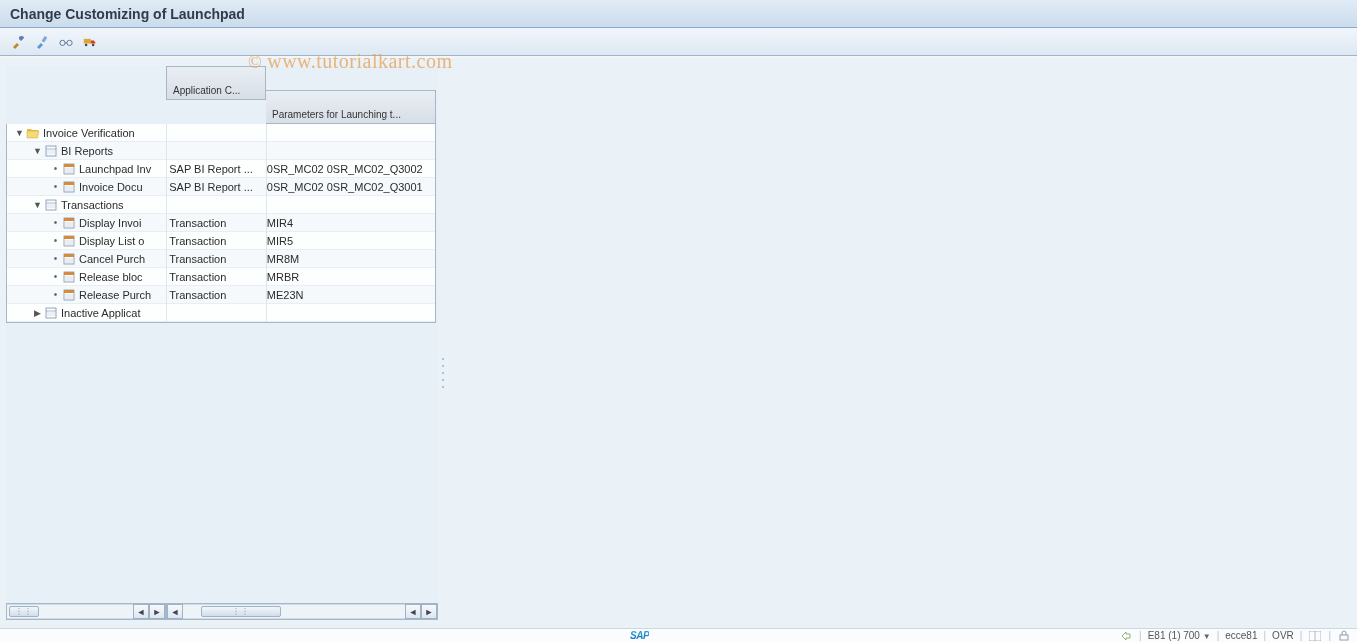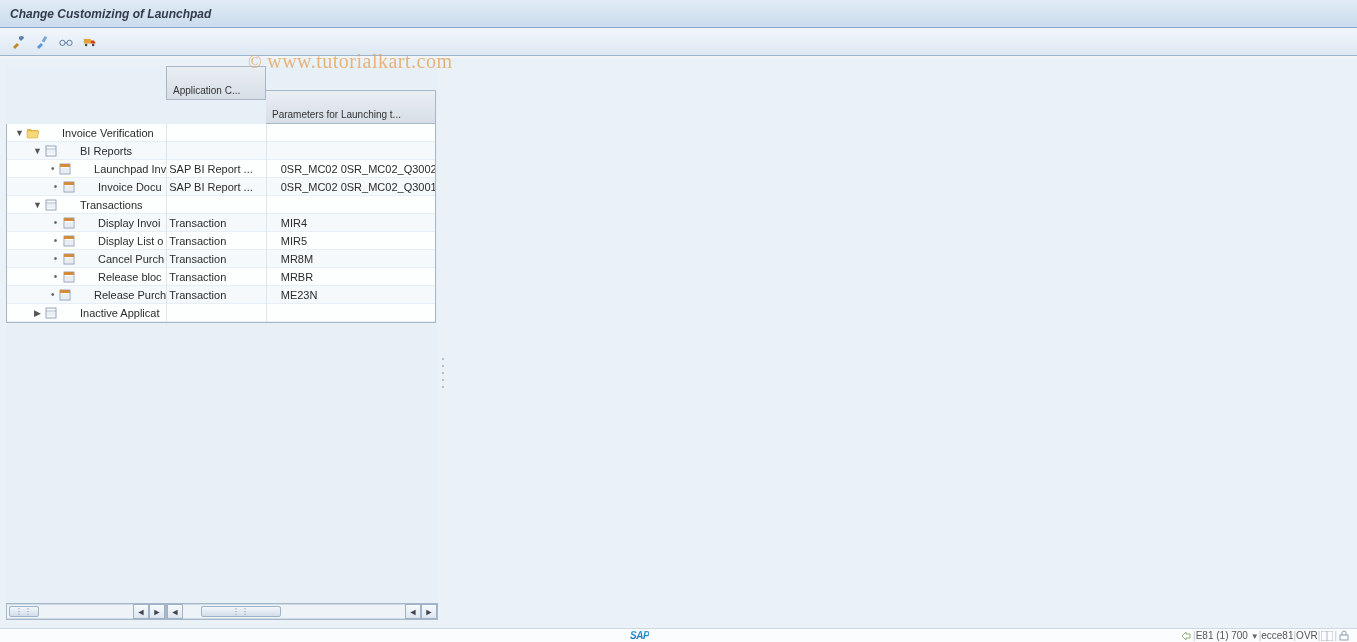--- a/index.html
+++ b/index.html
@@ -16,23 +16,22 @@
   .title-bar {
     width: 100%;
     height: 28px;
     background: linear-gradient(#e0ebf5, #cbdced);
     border-bottom: 1px solid #8aa7c7;
     display: flex;
     align-items: center;
     padding-left: 10px;
   }
   .title-bar span {
-    font-style: italic;
     font-weight: bold;
-    font-size: 12px;
+    font-size: 14px;
     color: #333a4a;
   }
   
   .toolbar {
     width: 100%;
     height: 28px;
     background: linear-gradient(#f2f6fb, #dde8f3);
     border-bottom: 1px solid #9ab4d0;
     display: flex;
     align-items: center;
@@ -117,42 +116,42 @@
     padding-left: 2px;
     border-left: 1px solid #dce6ef;
     overflow: hidden;
     white-space: nowrap;
     color: #2b2b2b;
   }
   .cell2 {
     width: 170px;
     height: 18px;
     line-height: 18px;
-    padding-left: 14px;
+    padding-left: 0;
     border-left: 1px solid #dce6ef;
     overflow: hidden;
     white-space: nowrap;
     color: #2b2b2b;
   }
   .indent { display:inline-block; height:1px; }
   .tw {
     width: 9px; height: 9px;
     display: inline-flex; align-items:center; justify-content:center;
     margin-right: 2px;
     color: #555;
     font-size: 9px;
   }
   .dot {
     width: 9px; display:inline-block; text-align:center; color:#666; font-size:10px; margin-right:2px;
   }
   .icon {
     width: 14px; height: 14px; display:inline-flex; align-items:center; justify-content:center;
     margin-right: 3px;
   }
-  .label { color:#2b2b2b;margin-left:19px; }
+  .label { color:#2b2b2b; }
 
   
   .hscroll-row {
     position: absolute;
     left: 0;
     bottom: 0;
     width: 432px;
     height: 17px;
     display: flex;
   }
@@ -225,20 +224,21 @@
     position: absolute;
     left: 0; right: 0; bottom: 0;
     height: 14px;
     background: #fbfcfd;
     border-top: 1px solid #cfd8e2;
     display: flex;
     align-items: center;
     justify-content: flex-end;
     font-size: 10px;
     color: #555;
+    gap: 6px;
     padding-right: 6px;
   }
   .statusbar .sep { color:#b9c4d0; }
   .sap-logo {
     position:absolute;
     left: 630px;
     top: 1px;
     font-weight:bold;
     font-style:italic;
     font-size:10px;

